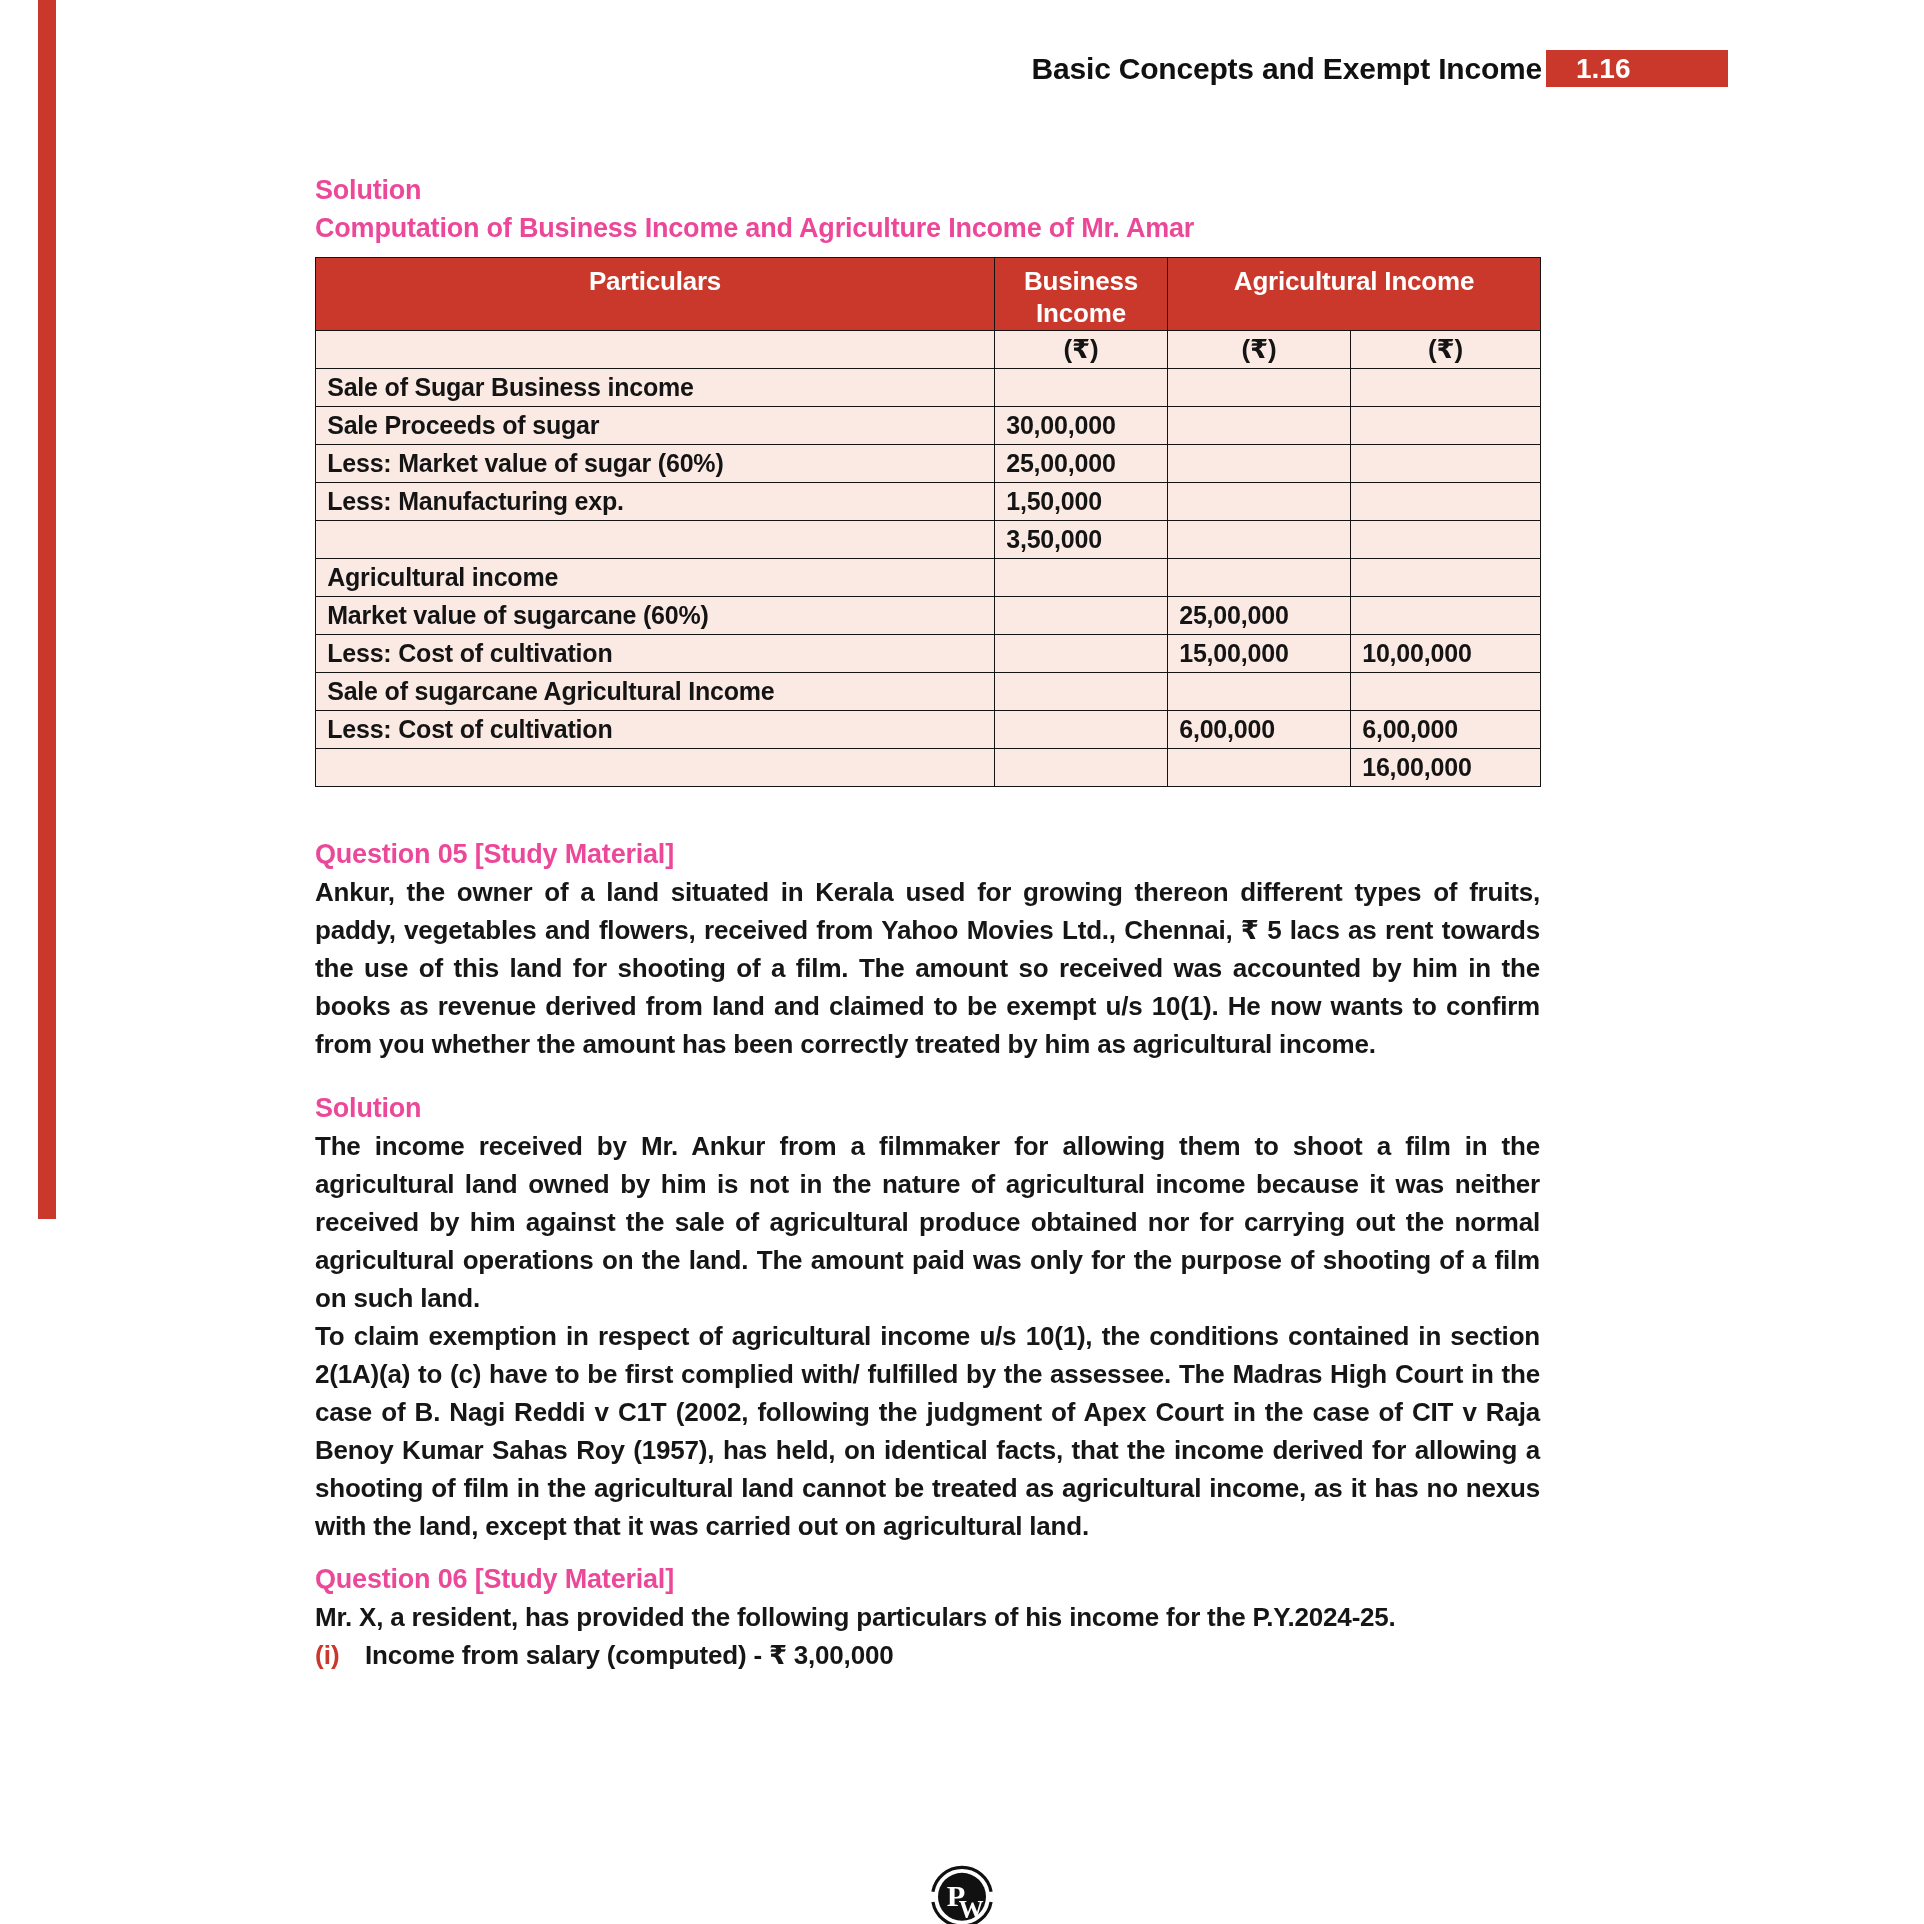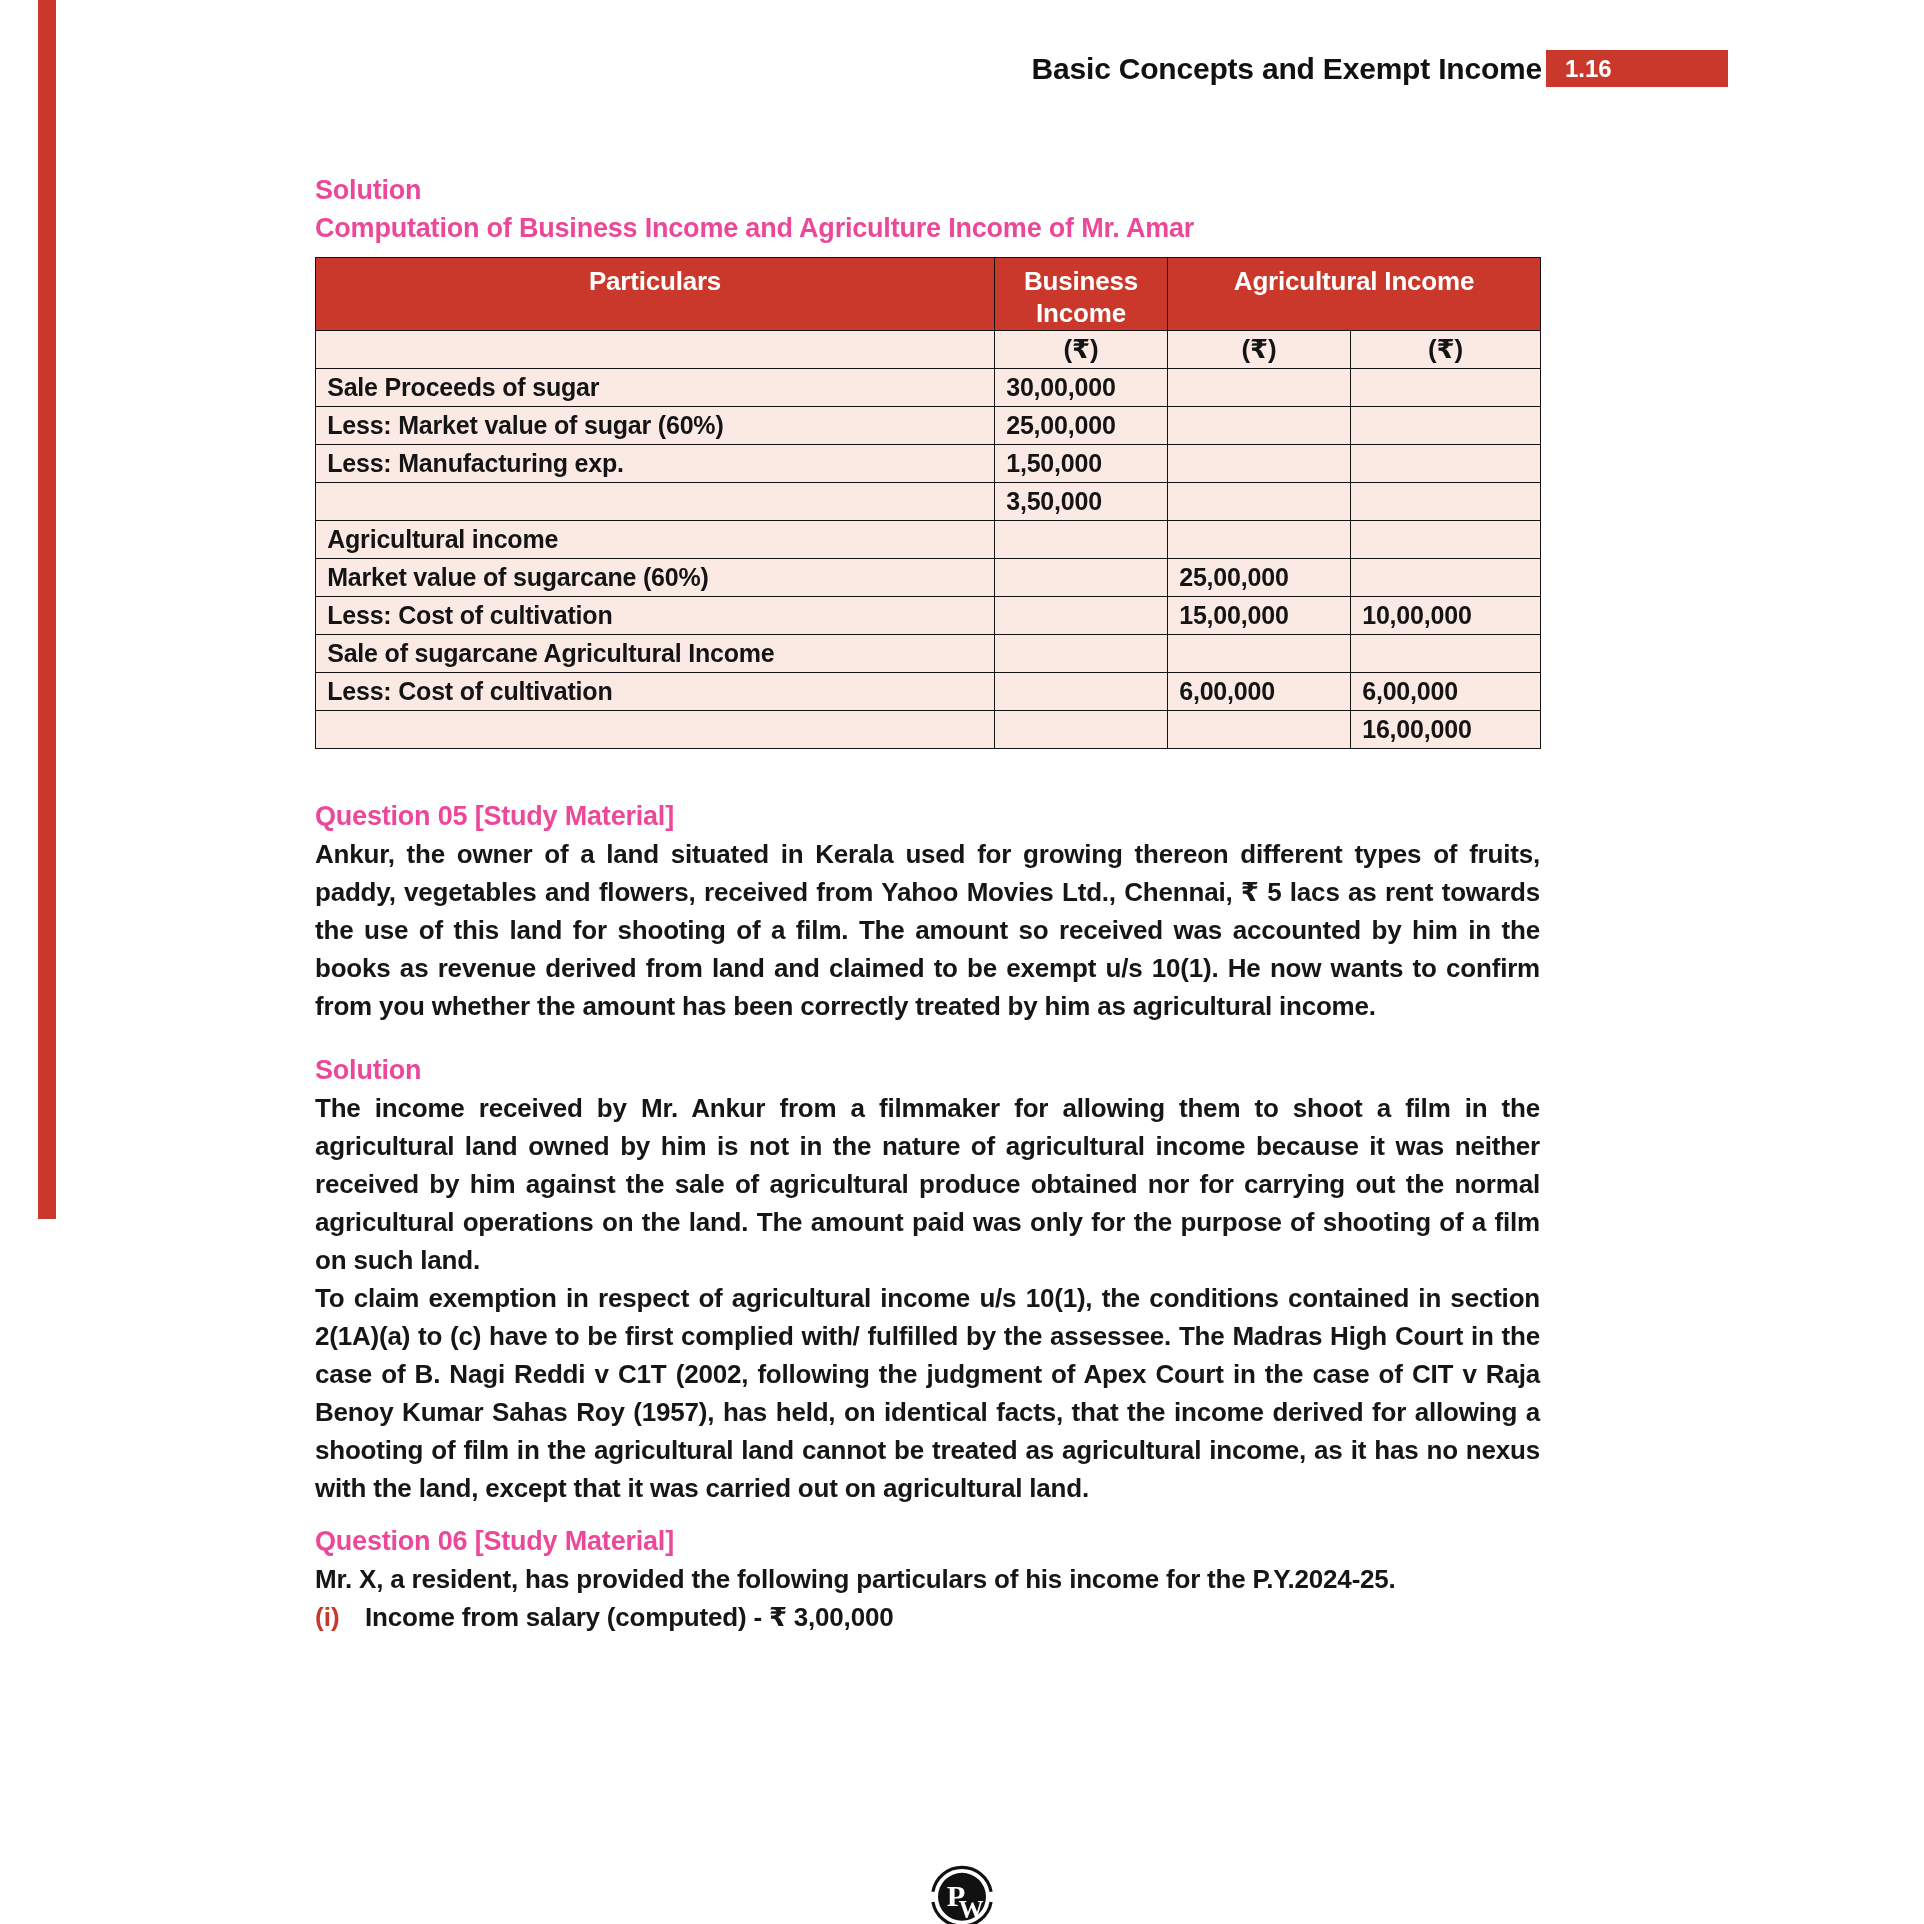--- a/index.html
+++ b/index.html
@@ -6,22 +6,22 @@
   body{
     width:1925px;height:1925px;position:relative;background:#ffffff;
     font-family:"Liberation Sans","DejaVu Sans",sans-serif;
     color:#161616;overflow:hidden;
   }
   
   .accent-bar{position:absolute;left:38px;top:0;width:18.4px;height:1219px;background:#c9382a;}
   
   .page-header{position:absolute;top:50px;right:197px;display:flex;align-items:center;gap:4px;}
   .page-title{font-size:30px;font-weight:bold;color:#111;letter-spacing:-0.2px;white-space:nowrap;}
-  .page-badge{width:182px;height:37px;background:#c9382a;color:#fff;font-size:24px;font-weight:bold;
-    display:flex;align-items:center;padding-left:19px;box-sizing:border-box;}
+  .page-badge{width:182px;height:37px;background:#c9382a;color:#fff;font-size:28px;font-weight:bold;
+    display:flex;align-items:center;padding-left:30px;box-sizing:border-box;}
   
   .main-col{position:absolute;left:315px;top:0;width:1225px;}
   .red-heading{color:#ec4899;font-size:27px;font-weight:bold;line-height:38px;letter-spacing:-0.2px;}
   .body-text{font-size:26px;font-weight:bold;line-height:38px;letter-spacing:-0.2px;
     text-align:justify;color:#161616;margin:0;}
   
   table.comp{border-collapse:collapse;width:1225px;table-layout:fixed;margin-top:10.4px;}
   table.comp td,table.comp th{border:1.6px solid #141414;box-sizing:border-box;
     font-size:25px;font-weight:bold;letter-spacing:-0.2px;overflow:hidden;}
   table.comp th{background:#c9382a;color:#ffffff;vertical-align:top;padding-top:6.4px;height:54px;
@@ -67,20 +67,26 @@
         <th>Business Income</th>
         <th colspan="2">Agricultural Income</th>
       </tr>
     </thead>
     <tbody>
       <tr>
         <td></td>
         <td class="cur">(₹)</td>
         <td class="cur">(₹)</td>
         <td class="cur">(₹)</td>
+      </tr>
+      <tr>
+        <td>Sale of Sugar Business income</td>
+        <td></td>
+        <td></td>
+        <td></td>
       </tr>
       <tr>
         <td>Sale Proceeds of sugar</td>
         <td>30,00,000</td>
         <td></td>
         <td></td>
       </tr>
       <tr>
         <td>Less: Market value of sugar (60%)</td>
         <td>25,00,000</td>

